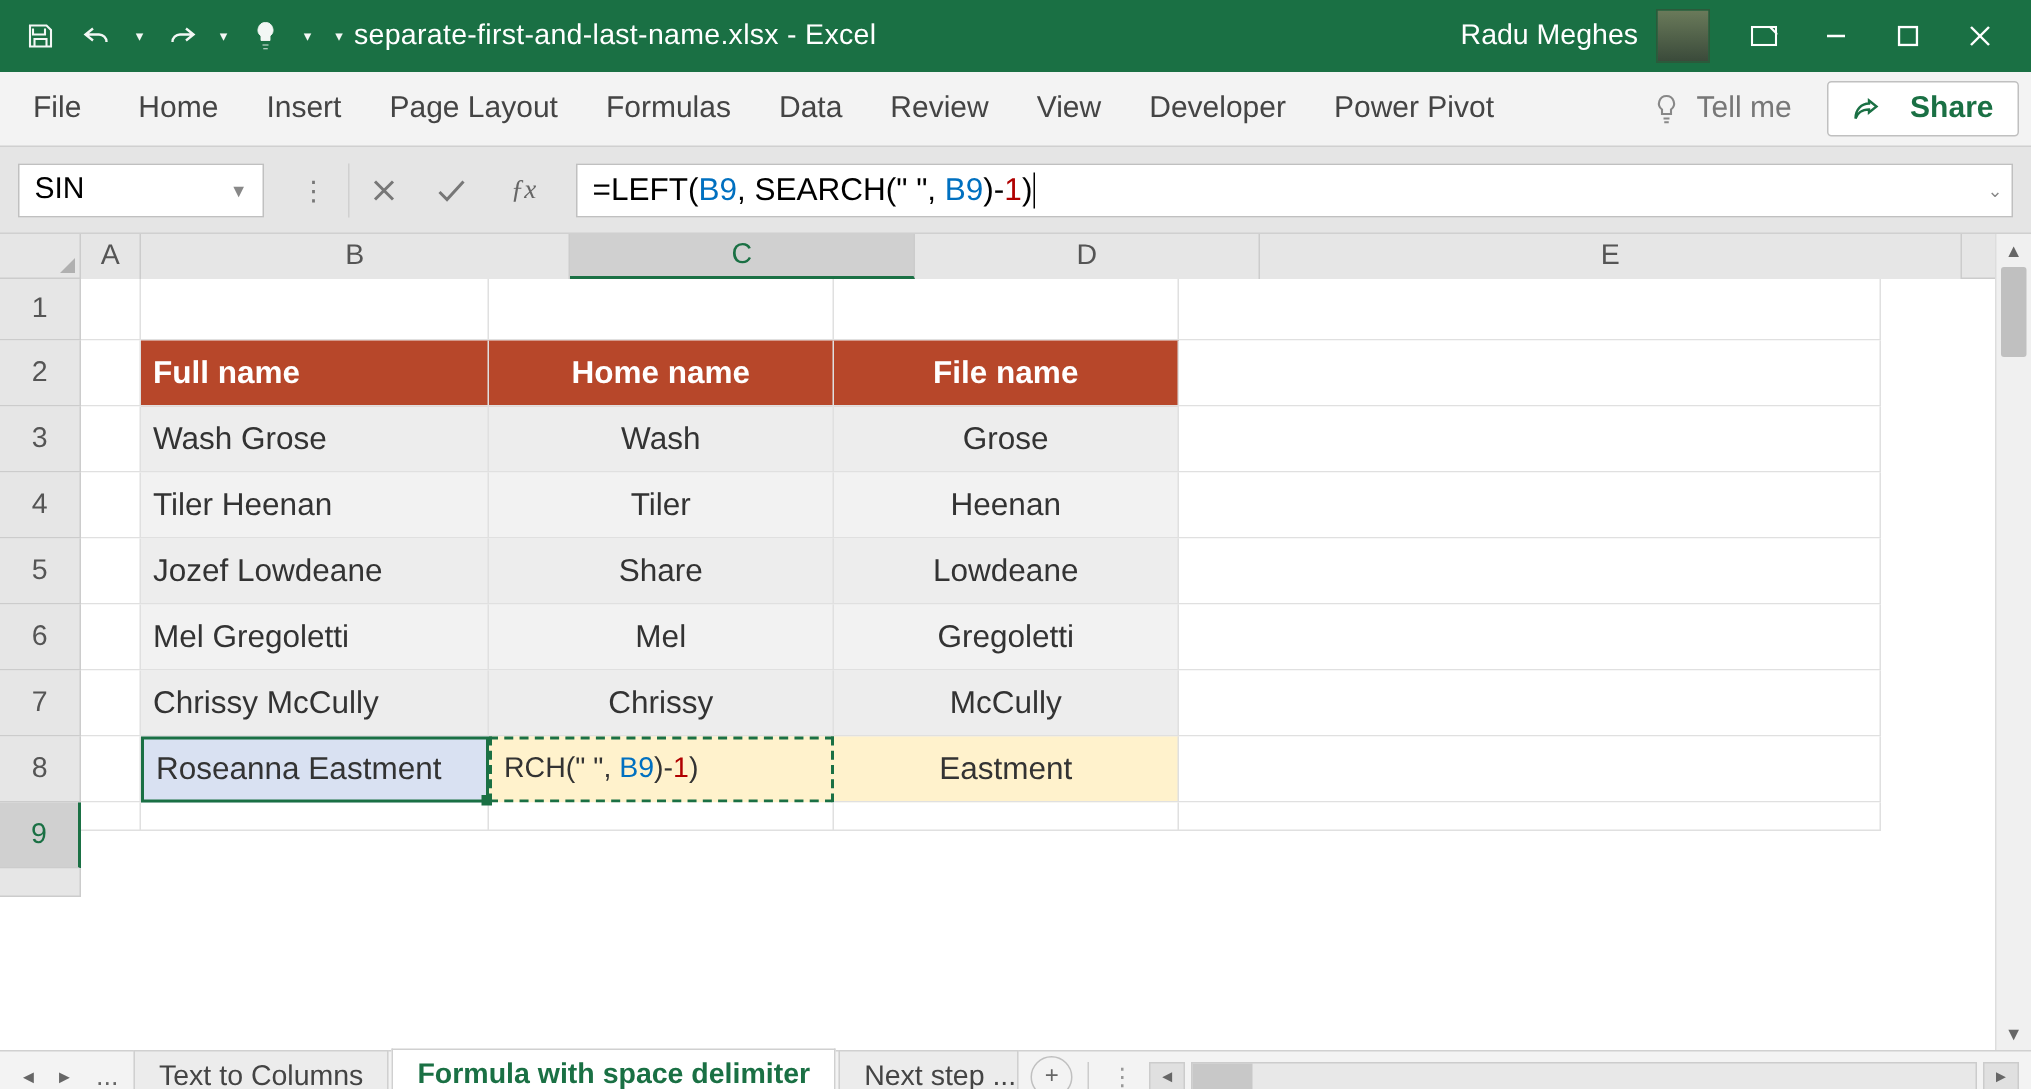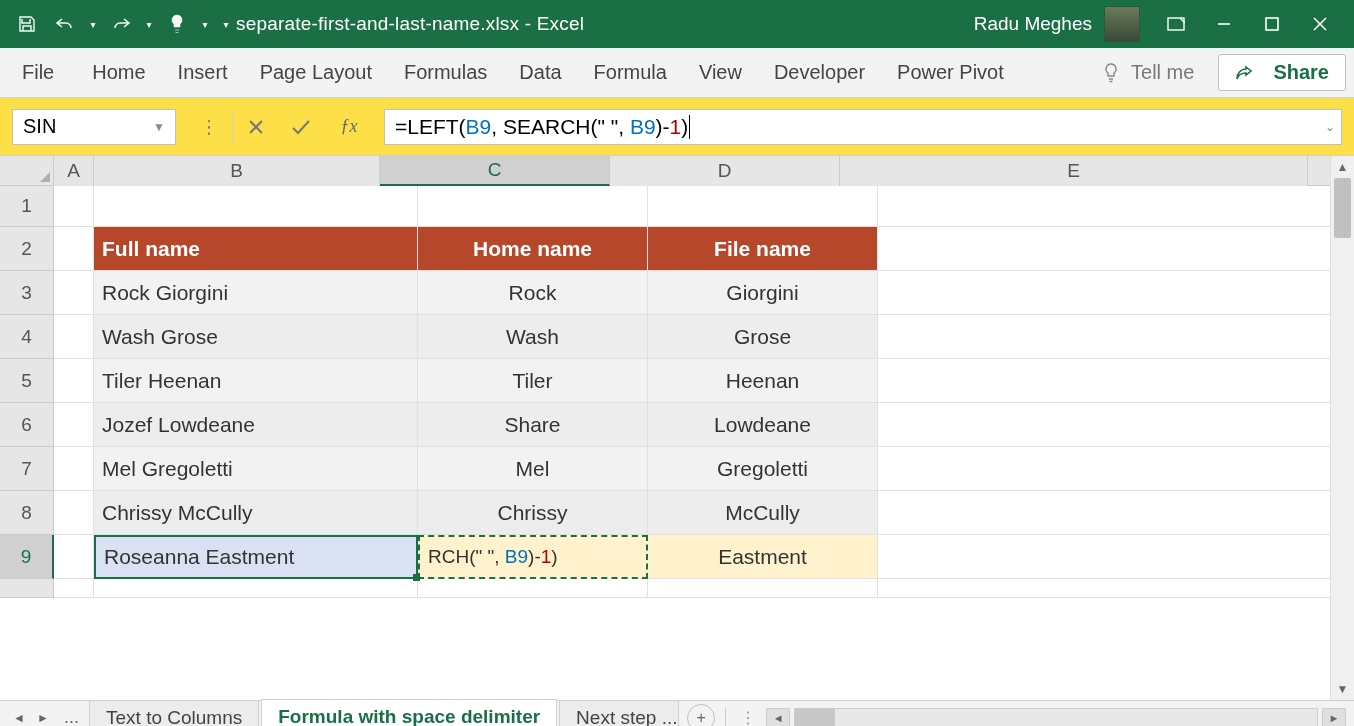--- a/index.html
+++ b/index.html
@@ -18,21 +18,21 @@
 
   
   .ribbon { background: #f3f3f3; height: 50px; border-bottom: 1px solid #d0d0d0; display: flex; align-items: center; padding: 0 8px 0 0; }
   .ribbon .tab { padding: 0 16px; height: 50px; display: flex; align-items: center; font-size: 20px; color: #444; }
   .ribbon .tab.file { color: #444; padding: 0 22px; }
   .ribbon .spacer { flex: 1; }
   .ribbon .tellme-wrap { display: flex; align-items: center; gap: 10px; font-size: 20px; color: #777; padding: 0 16px; }
   .ribbon .share { border: 1px solid #c0c0c0; background: #fff; border-radius: 3px; padding: 6px 16px; font-size: 20px; color: #1a7044; font-weight: 600; display: flex; align-items: center; gap: 20px; margin-left: 8px; }
 
   
-  .fbar-row { background: #fde047; height: 58px; display: flex; align-items: center; padding: 10px 12px 10px 12px; gap: 10px; border-bottom: 1px solid #d0d0d0; }
+  .fbar-row { background: #e5e5e5; height: 58px; display: flex; align-items: center; padding: 10px 12px 10px 12px; gap: 10px; border-bottom: 1px solid #d0d0d0; }
   .namebox { width: 164px; height: 36px; background: #fff; border: 1px solid #c0c0c0; display: flex; align-items: center; padding: 0 10px; font-size: 20px; justify-content: space-between; }
   .namebox .dd { color: #888; font-size: 12px; }
   .fx-area { display: flex; align-items: center; height: 36px; }
   .fx-btn { width: 46px; height: 36px; display:flex; align-items:center; justify-content:center; color:#777; font-size:18px; }
   .fx-btn.sep { border-left: 1px solid #d0d0d0; }
   .fx-label { width: 50px; display:flex; align-items:center; justify-content:center; font-style: italic; font-family: "Cambria Math", serif; color:#666; font-size:18px; }
   .formula-input { flex:1; height: 36px; background:#fff; border:1px solid #c0c0c0; padding: 0 10px; font-size: 21px; display:flex; align-items:center; gap:0; position: relative;}
   .formula-input .tok-ref { color: #0070c0; }
   .formula-input .tok-num { color: #b00000; }
   .formula-input .cursor { display:inline-block; width:1px; height:24px; background:#000; margin-left:1px; vertical-align: middle;}
@@ -52,21 +52,21 @@
   .rowhdr { height:44px; border-bottom:1px solid #ccc; border-right:1px solid #ccc; display:flex; align-items:center; justify-content:center; font-size:19px; color:#555; background:#e6e6e6; }
   .rowhdr.r1 { height:41px; }
   .rowhdr.active { background:#d0d0d0; color:#1a7044; border-right:2px solid #1a7044;}
   .rowhdr.r10 { height: 19px; }
 
   .cells { position:absolute; left:54px; top:0; right:0; }
   .row { display:flex; height:44px; }
   .row.r1 { height:41px; }
   .row.r10 { height:19px; }
   .cell { border-right:1px solid #e0e0e0; border-bottom:1px solid #e0e0e0; display:flex; align-items:center; padding:0 8px; font-size:21px; color:#333; background:#fff;}
-  .row .cA{width:40px;} .row .cB{width:324px;} .row .cC{width:230px;} .row .cD{width:230px;} .row .cE{width:468px;}
+  .row .cA{width:40px;} .row .cB{width:232px;} .row .cC{width:230px;} .row .cD{width:230px;} .row .cE{width:468px;}
 
   
   .thdr { background:#b7472a; color:#fff; font-weight:700; }
   .thdr.center { justify-content:center; }
   .tcell { background:#f2f2f2; }
   .tcell.center { justify-content:center; }
   .tcell.alt { background:#ededed; }
 
   
   .edit-b { background:#d9e1f2 !important; border:2px solid #1a7044 !important; position:relative; }
@@ -152,21 +152,21 @@
   </div>
 </div>
 
 <div class="ribbon">
   <div class="tab file">File</div>
   <div class="tab">Home</div>
   <div class="tab">Insert</div>
   <div class="tab">Page Layout</div>
   <div class="tab">Formulas</div>
   <div class="tab">Data</div>
-  <div class="tab">Formula</div>
+  <div class="tab">Review</div>
   <div class="tab">View</div>
   <div class="tab">Developer</div>
   <div class="tab">Power Pivot</div>
   <div class="spacer"></div>
   <div class="tellme-wrap">
     <svg width="20" height="24" viewBox="0 0 20 24">
         <path d="M10 3 a5 5 0 0 1 3 9 v3 h-6 v-3 a5 5 0 0 1 3-9 z M8 18 h4 M8.5 20.5 h3" fill="none" stroke="#888" stroke-width="1.4"></path>
       </svg>
     <span>Tell me</span>
   </div>
@@ -239,27 +239,20 @@
         </div>
 
         <div class="row">
           <div class="cell cA"></div>
           <div class="cell cB thdr">Full name</div>
           <div class="cell cC thdr center">Home name</div>
           <div class="cell cD thdr center">File name</div>
           <div class="cell cE"></div>
         </div>
 
-        <div class="row">
-          <div class="cell cA"></div>
-          <div class="cell cB tcell">Rock Giorgini</div>
-          <div class="cell cC tcell center">Rock</div>
-          <div class="cell cD tcell center">Giorgini</div>
-          <div class="cell cE"></div>
-        </div>
         <div class="row">
           <div class="cell cA"></div>
           <div class="cell cB tcell alt">Wash Grose</div>
           <div class="cell cC tcell alt center">Wash</div>
           <div class="cell cD tcell alt center">Grose</div>
           <div class="cell cE"></div>
         </div>
         <div class="row">
           <div class="cell cA"></div>
           <div class="cell cB tcell">Tiler Heenan</div>

